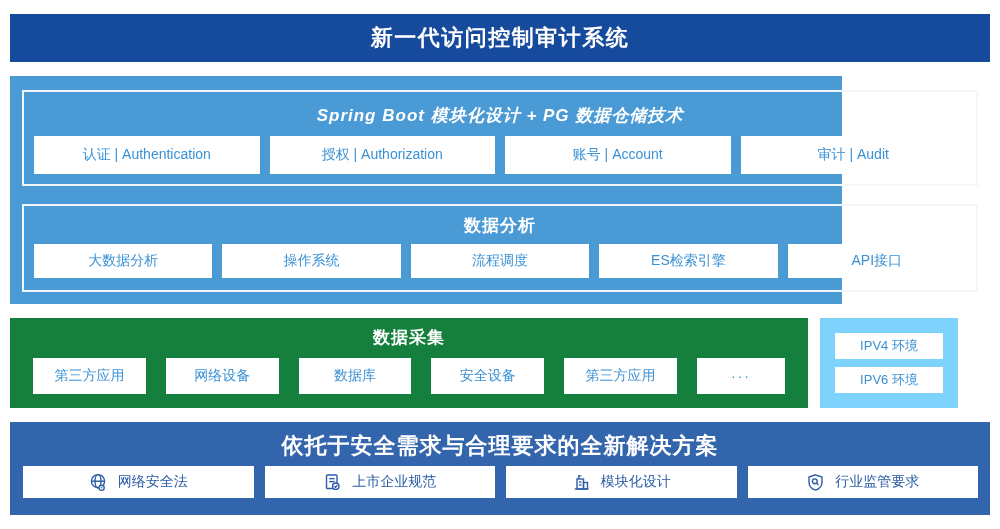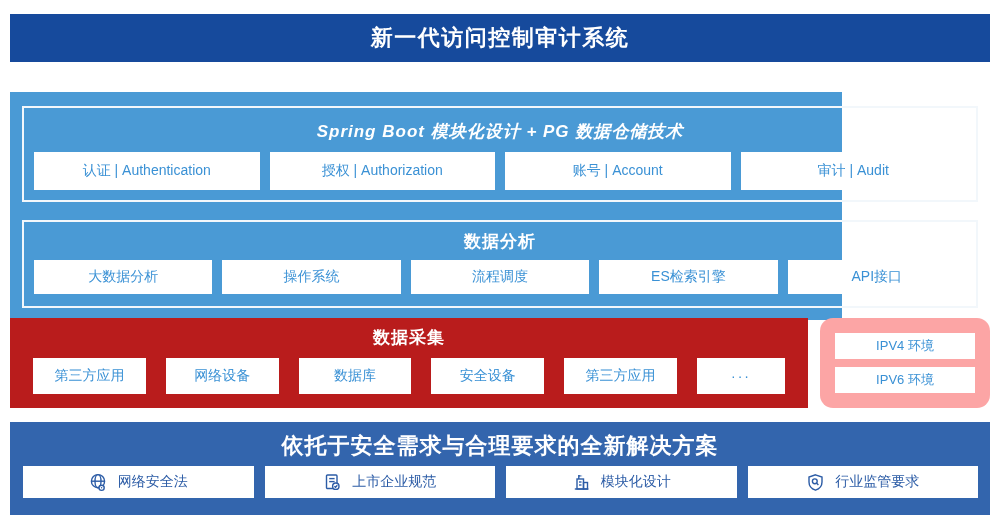--- a/index.html
+++ b/index.html
@@ -20,21 +20,20 @@
     display: flex; align-items: center; justify-content: center;
   }
   .banner-title {
     color: #ffffff; font-size: 22px; font-weight: bold; letter-spacing: 1.5px;
   }
 
   
   .tech {
     position: absolute; left: 10px; top: 76px; width: 832px; height: 228px;
     background: #4a9ad5;
-    margin-top: 16px;
   }
   .inner-frame {
     position: absolute; left: 12px; width: 956px;
     border: 2px solid #f2f7fb;
   }
   .frame-spring { top: 14px; height: 96px; }
   .frame-analysis { top: 128px; height: 88px; }
   .frame-title {
     text-align: center; color: #ffffff; font-size: 17px; font-weight: bold;
     letter-spacing: 1px;
@@ -49,41 +48,40 @@
   .frame-analysis .module-row { bottom: 12px; height: 34px; }
   .module-box {
     flex: 1; background: #ffffff; color: #3a91d5; font-size: 14px;
     display: flex; align-items: center; justify-content: center;
     white-space: nowrap;
   }
 
   
   .collect {
     position: absolute; left: 10px; top: 318px; width: 798px; height: 90px;
-    background: #b91c1c;
+    background: #15803d;
   }
   .collect-title, .env-title {
     text-align: center; color: #ffffff; font-size: 17px; font-weight: bold;
     letter-spacing: 1px; margin-top: 8px;
   }
   .collect-row {
     position: absolute; left: 23px; right: 23px; bottom: 14px; height: 36px;
     display: flex; gap: 20px;
   }
   .collect-box {
     flex: 1; background: #ffffff; color: #3a91d5; font-size: 14px;
     display: flex; align-items: center; justify-content: center;
     white-space: nowrap;
   }
   .collect-box.small { flex: 0.78; letter-spacing: 2px; }
 
   .env {
-    position: absolute; left: 820px; top: 318px; width: 170px; height: 90px;
-    background: #fca5a5;
-    border-radius: 13px;
+    position: absolute; left: 820px; top: 318px; width: 138px; height: 90px;
+    background: #7dd3fc;
   }
   .env-box {
     position: absolute; left: 15px; right: 15px; height: 26px;
     background: #ffffff; color: #3a91d5; font-size: 13px;
     display: flex; align-items: center; justify-content: center;
   }
   .env-box.ipv4 { top: 15px; }
   .env-box.ipv6 { top: 49px; }
 
   

